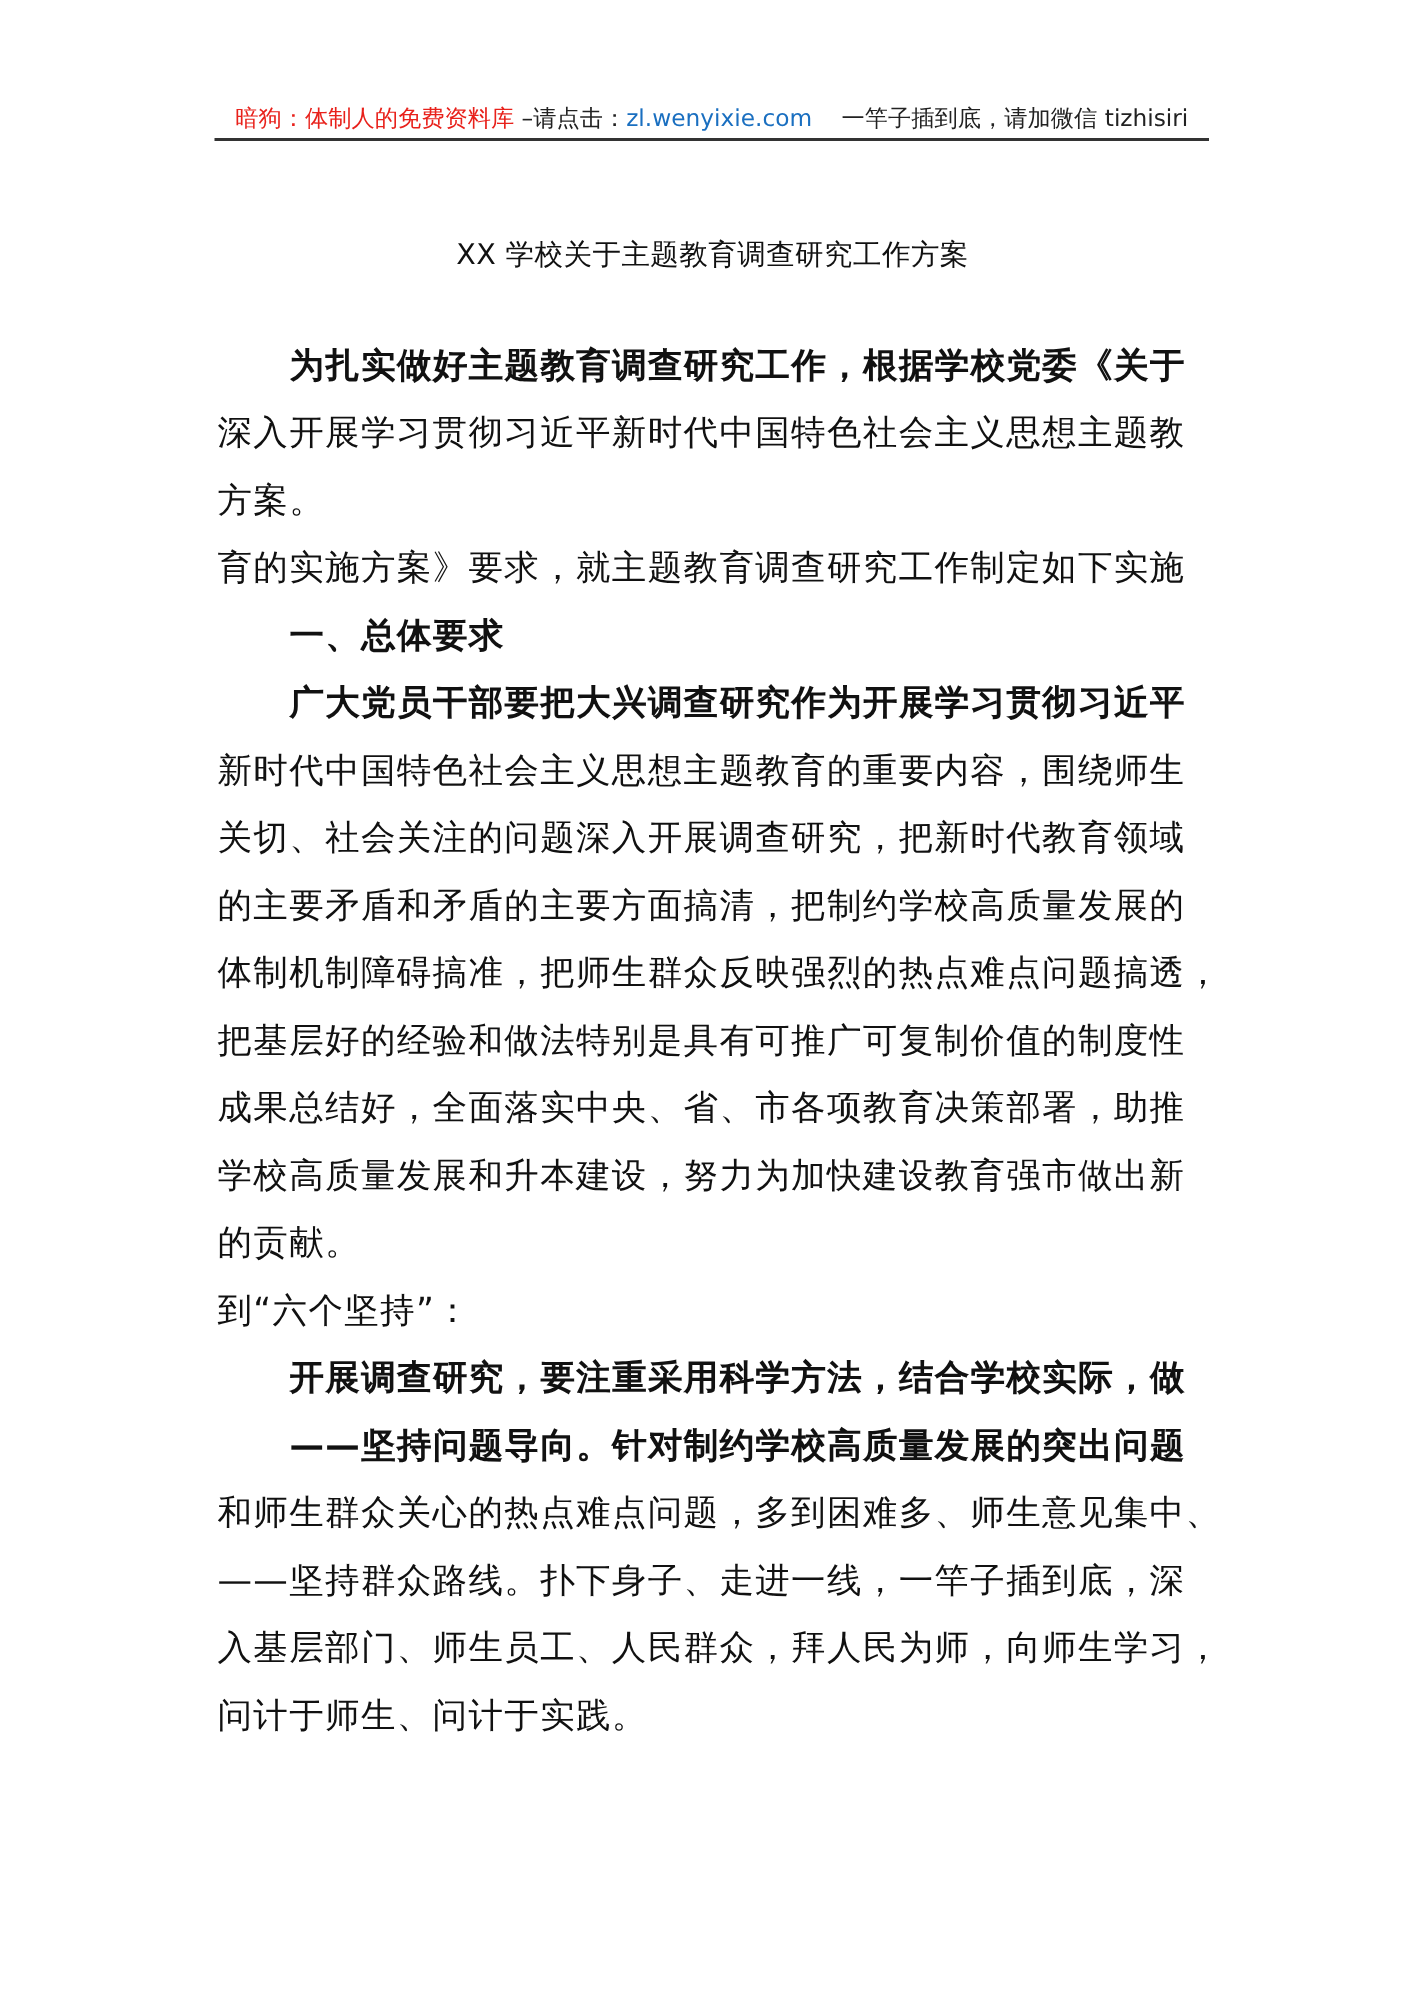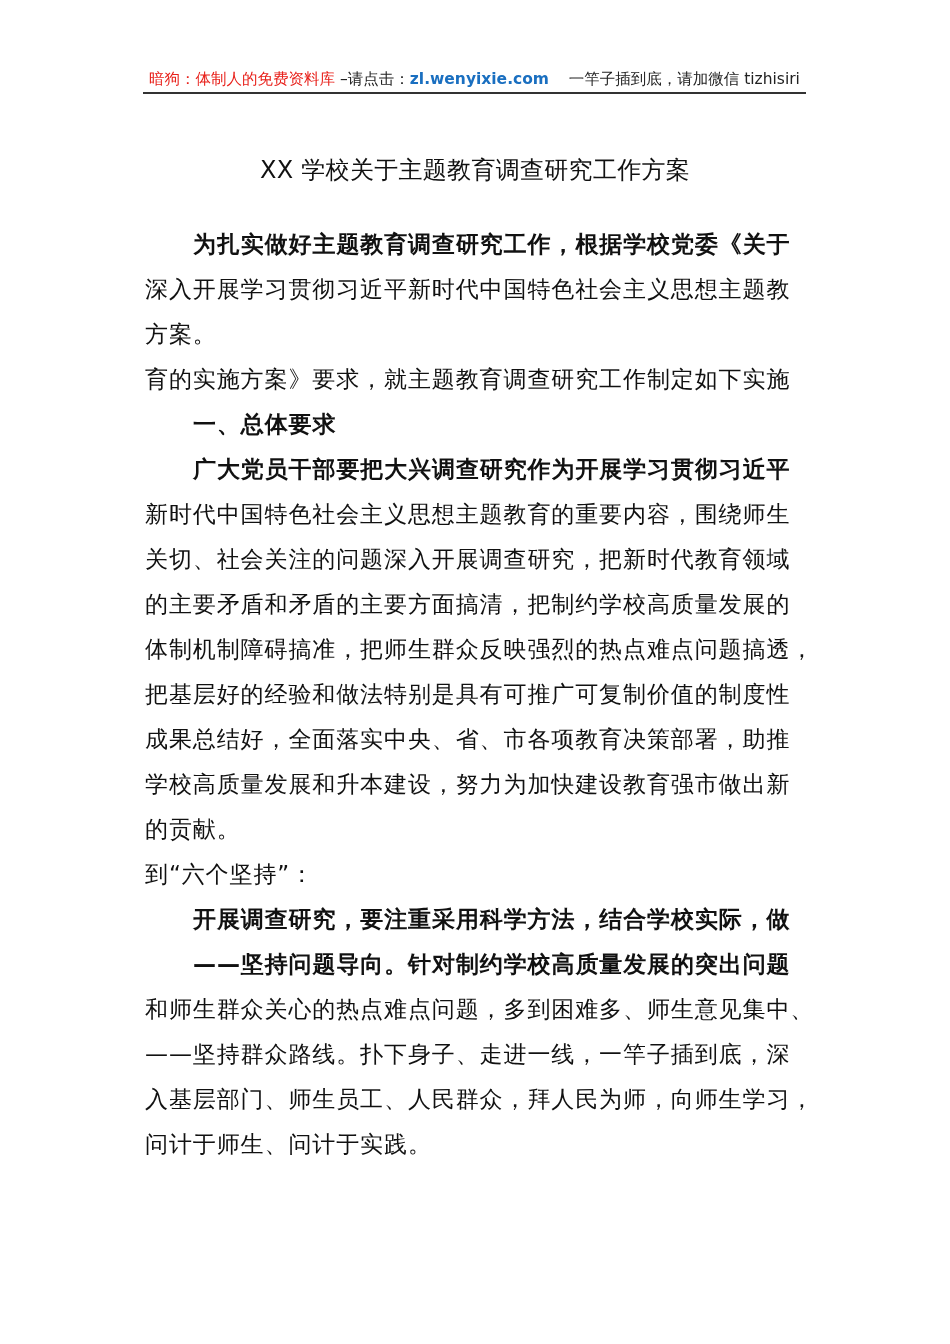--- a/index.html
+++ b/index.html
@@ -2,24 +2,24 @@
 <html><head>
 <meta charset="utf-8">
 <style>
   html, body { margin: 0; padding: 0; background: #ffffff; }
   body { width: 950px; height: 1344px; position: relative; overflow: hidden;
          font-family: "DejaVu Sans", "Liberation Sans", sans-serif; color: #111; }
   .header { position: absolute; left: 143px; top: 66px; width: 663px; height: 26px;
             font-size: 15.5px; line-height: 26px; white-space: nowrap; text-align: center; }
   .header .red { color: #e8211b; }
   .header .dark { color: #222; }
-  .header .blue { color: #1a6fc0; font-weight: bold; }
+  .header .blue { color: #1a6fc0; }
   .header-rule { position: absolute; left: 143px; top: 92px; width: 663px; height: 2px; background: #333; }
   .title { position: absolute; left: 0; width: 950px; top: 152px; text-align: center;
-           font-size: 24px; line-height: 36px; color: #111; letter-spacing: 0.3px; }
+           font-size: 19px; line-height: 36px; color: #111; letter-spacing: 0.3px; }
   .body { position: absolute; left: 145px; top: 222px; width: 662px; }
   .line { height: 45px; line-height: 45px; font-size: 23px; white-space: nowrap;
           letter-spacing: 0.9px; color: #111; }
   .indent { padding-left: 48px; font-weight: bold; }
 </style>
 </head>
 <body>
 
 <div class="header">
   <span class="red">暗狗：体制人的免费资料库</span><span class="dark"> –请点击：</span><span class="blue">zl.wenyixie.com</span><span class="dark" style="white-space:pre">    一竿子插到底，请加微信 tizhisiri</span>

